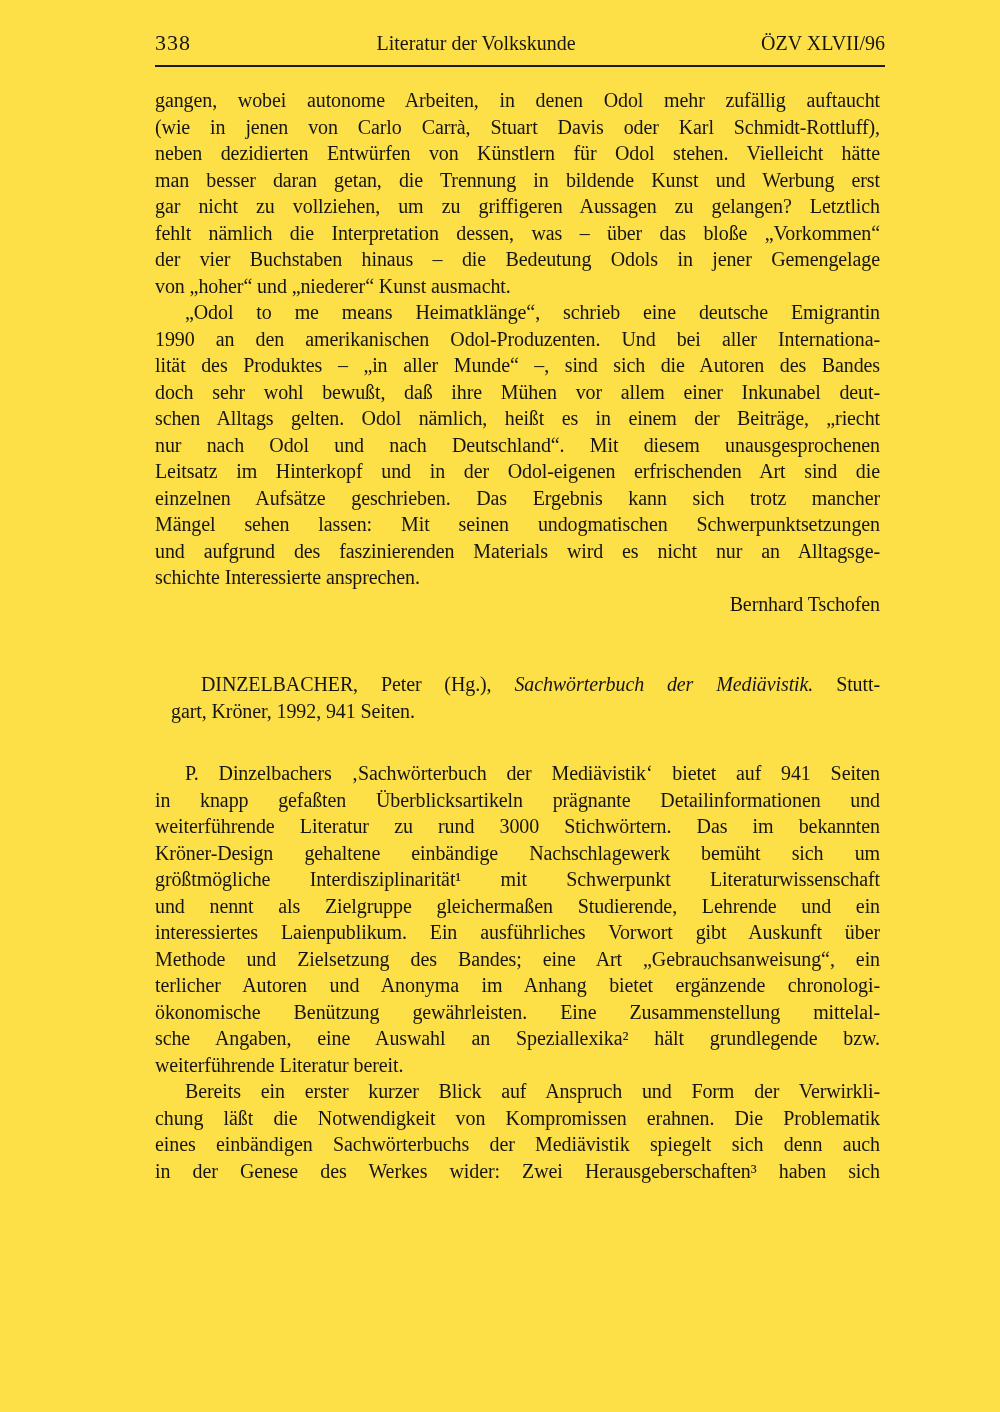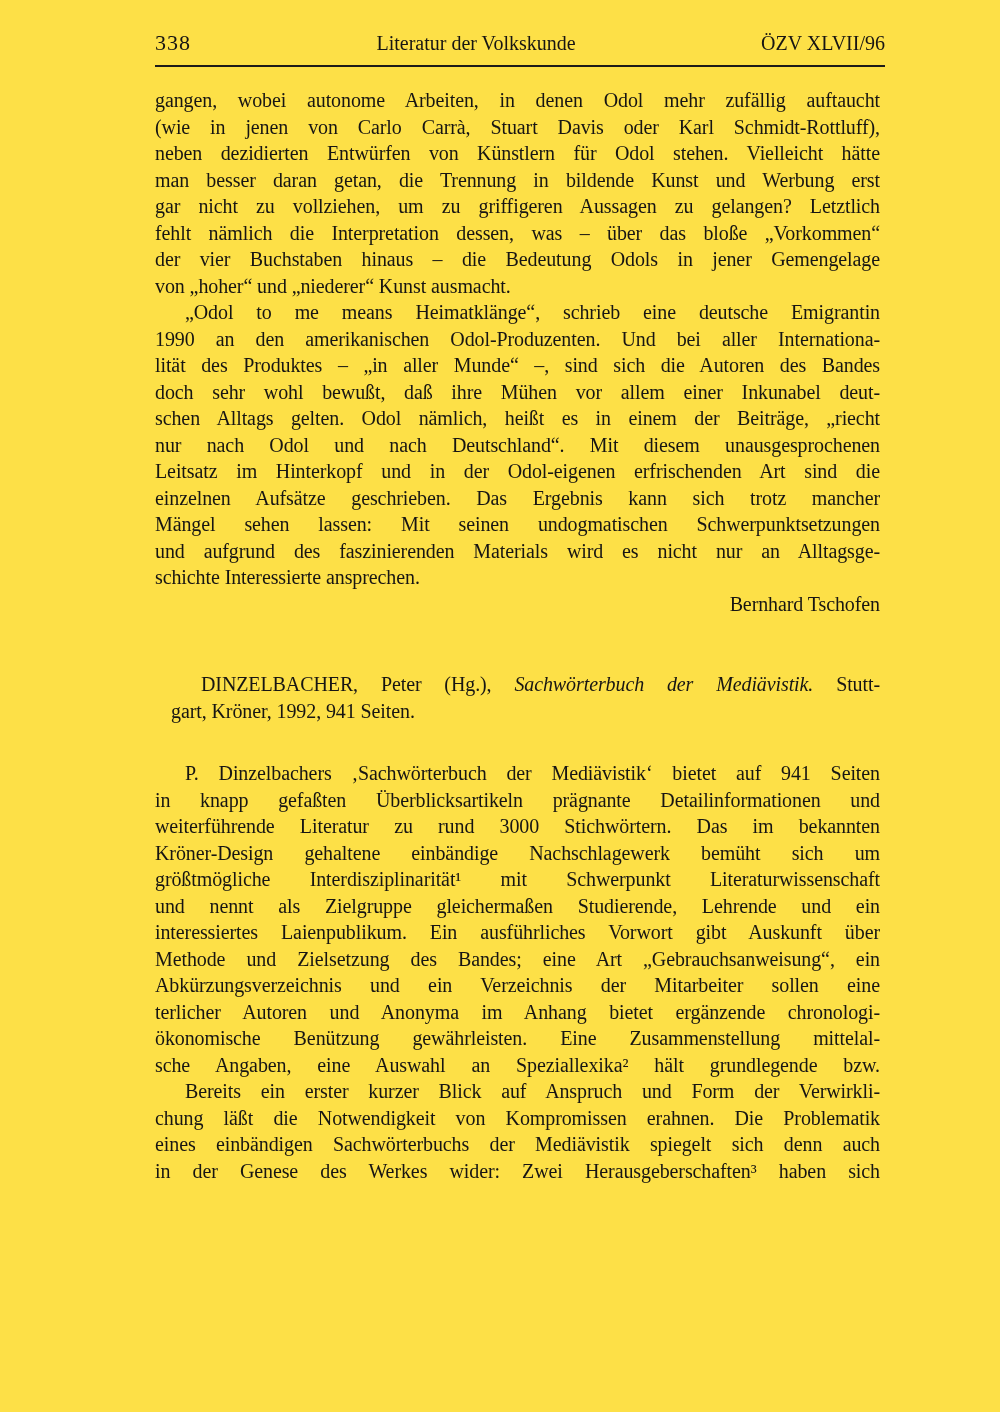--- a/index.html
+++ b/index.html
@@ -98,24 +98,24 @@
       </div>
       <div class="block" data-name="paragraph-dinzelbacher-1">
         <div class="line indent" data-name="text-line">P. Dinzelbachers ‚Sachwörterbuch der Mediävistik‘ bietet auf 941 Seiten</div>
         <div class="line" data-name="text-line">in knapp gefaßten Überblicksartikeln prägnante Detailinformationen und</div>
         <div class="line" data-name="text-line">weiterführende Literatur zu rund 3000 Stichwörtern. Das im bekannten</div>
         <div class="line" data-name="text-line">Kröner-Design gehaltene einbändige Nachschlagewerk bemüht sich um</div>
         <div class="line" data-name="text-line">größtmögliche Interdisziplinarität¹ mit Schwerpunkt Literaturwissenschaft</div>
         <div class="line" data-name="text-line">und nennt als Zielgruppe gleichermaßen Studierende, Lehrende und ein</div>
         <div class="line" data-name="text-line">interessiertes Laienpublikum. Ein ausführliches Vorwort gibt Auskunft über</div>
         <div class="line" data-name="text-line">Methode und Zielsetzung des Bandes; eine Art „Gebrauchsanweisung“, ein</div>
-        <div class="line" data-name="text-line">Abkürzungsverzeichnis und ein Verzeichnis der Mitarbeiter sollen eine</div>
         <div class="line" data-name="text-line">terlicher Autoren und Anonyma im Anhang bietet ergänzende chronologi-</div>
         <div class="line" data-name="text-line">ökonomische Benützung gewährleisten. Eine Zusammenstellung mittelal-</div>
         <div class="line" data-name="text-line">sche Angaben, eine Auswahl an Speziallexika² hält grundlegende bzw.</div>
+        <div class="line last" data-name="text-line">weiterführende Literatur bereit.</div>
       </div>
       <div class="block" data-name="paragraph-dinzelbacher-2">
         <div class="line indent" data-name="text-line">Bereits ein erster kurzer Blick auf Anspruch und Form der Verwirkli-</div>
         <div class="line" data-name="text-line">chung läßt die Notwendigkeit von Kompromissen erahnen. Die Problematik</div>
         <div class="line" data-name="text-line">eines einbändigen Sachwörterbuchs der Mediävistik spiegelt sich denn auch</div>
         <div class="line" data-name="text-line">in der Genese des Werkes wider: Zwei Herausgeberschaften³ haben sich</div>
       </div>
     </div>
 </div>
 

